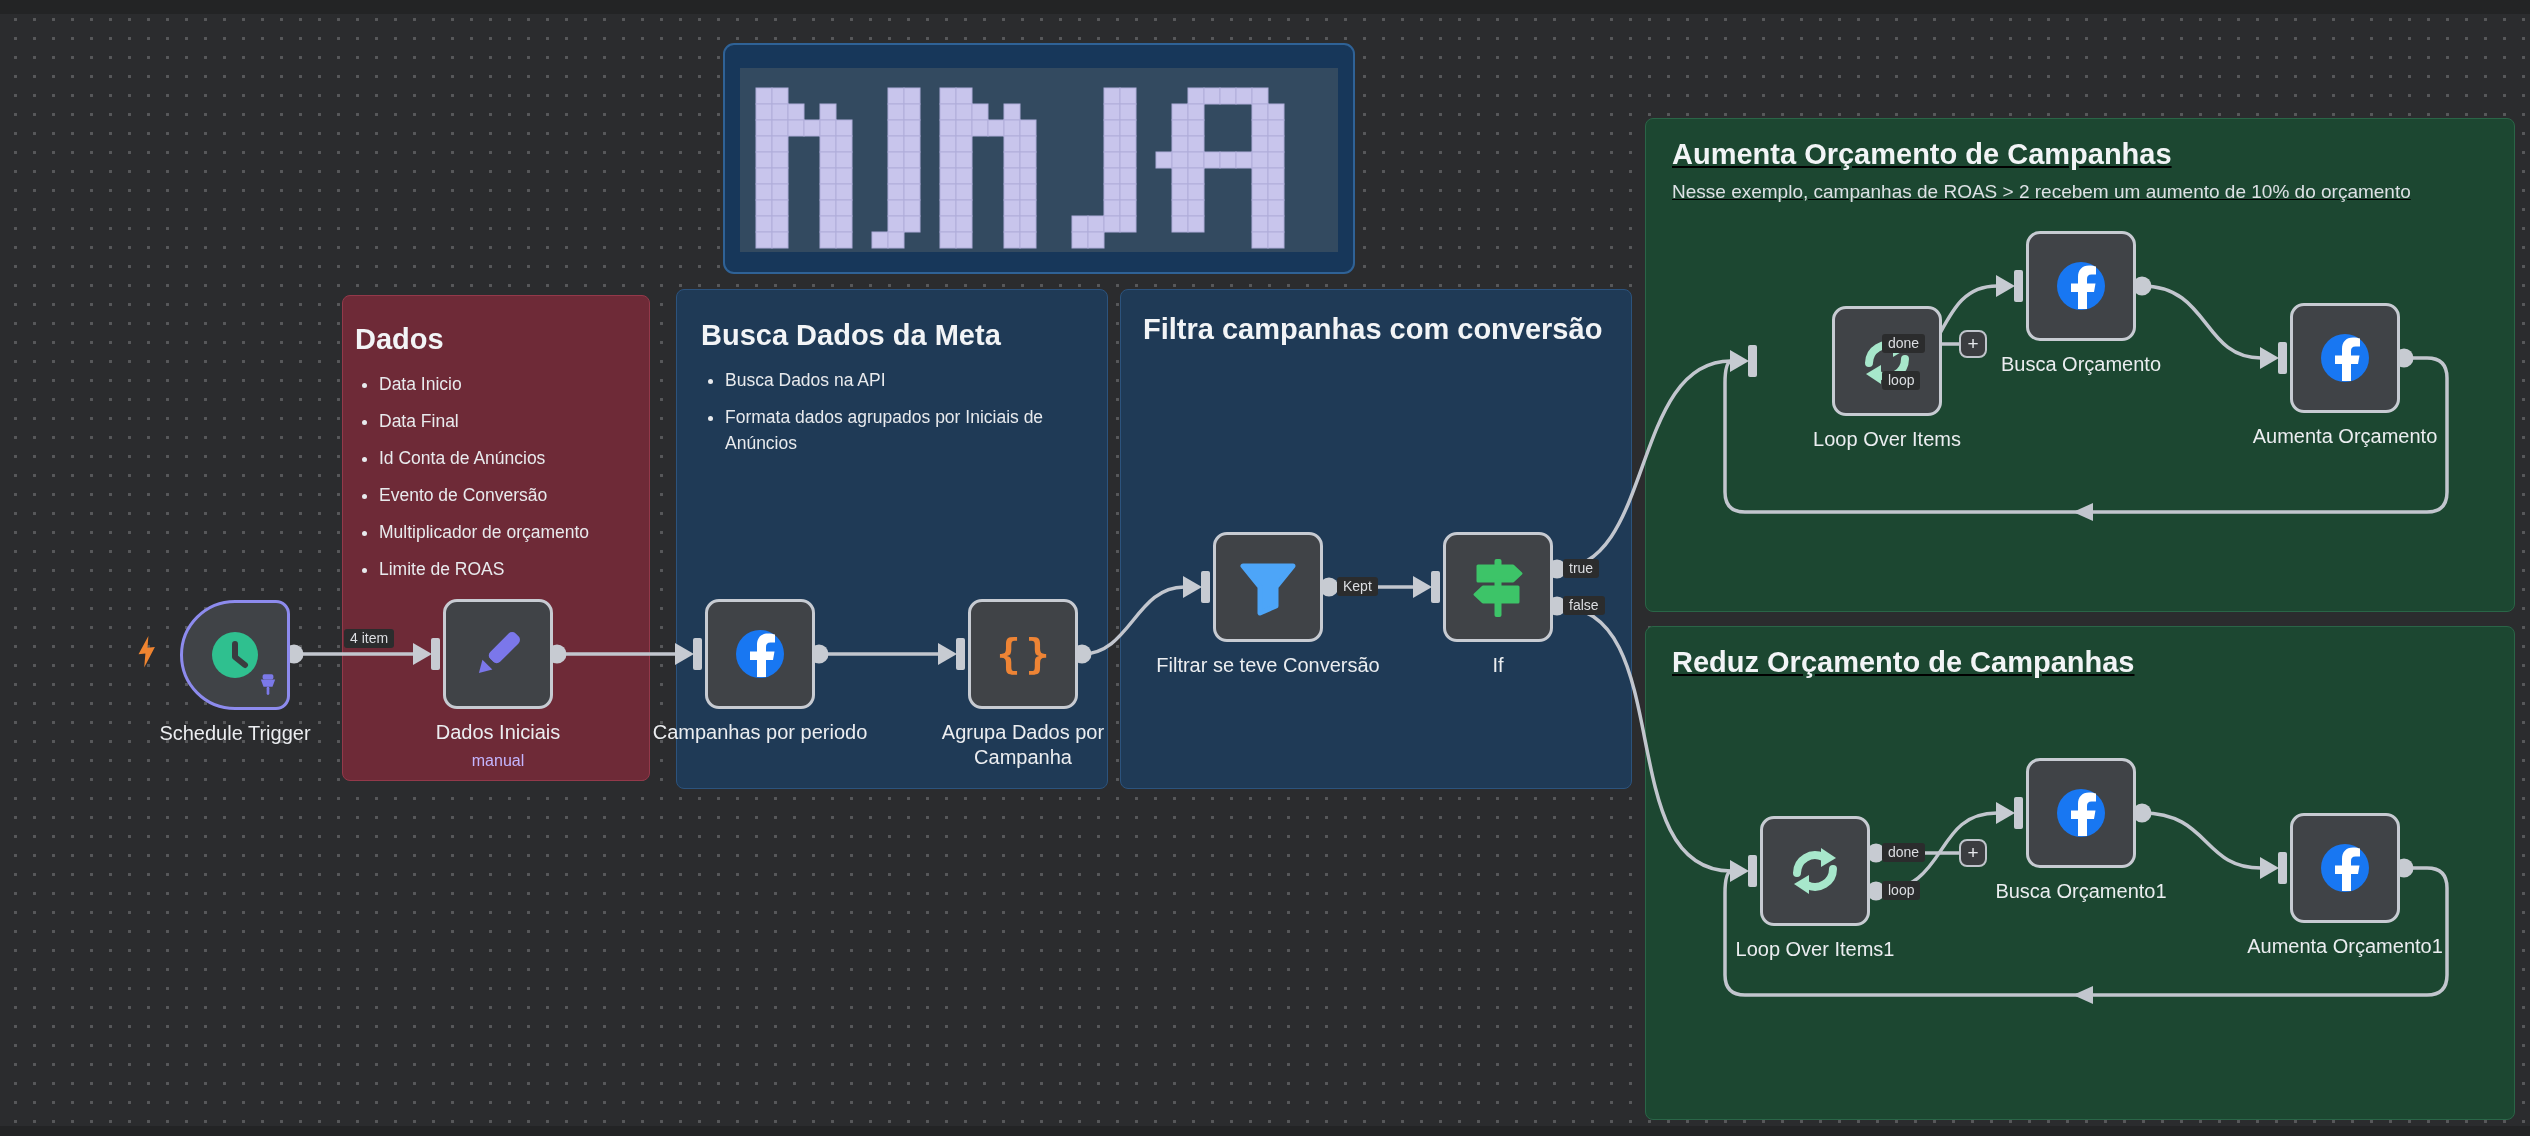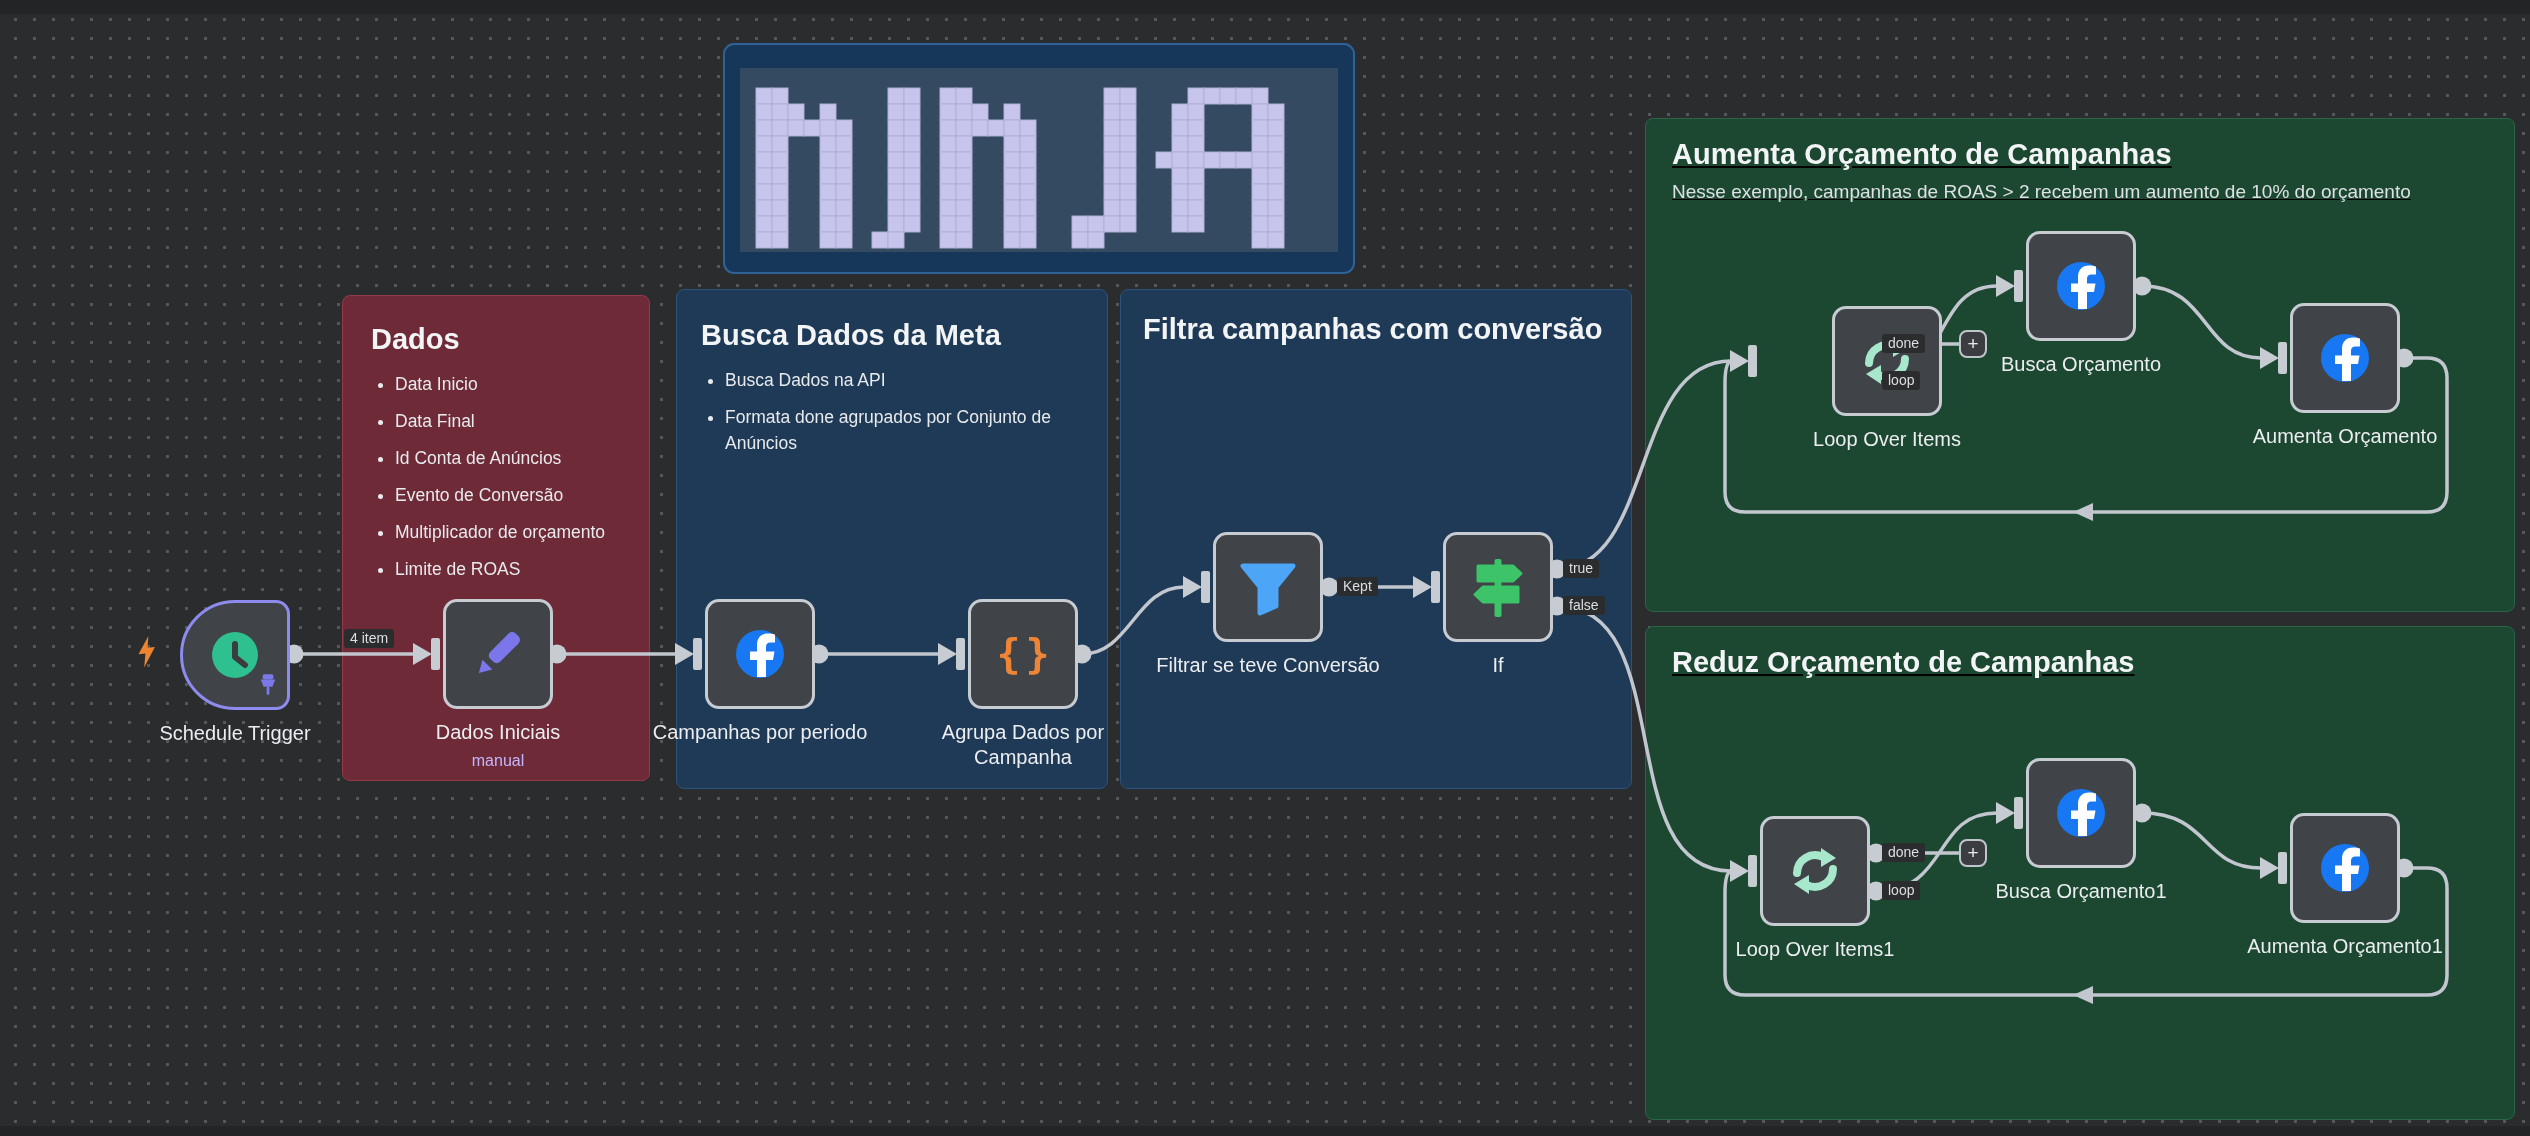--- a/index.html
+++ b/index.html
@@ -32,37 +32,37 @@
   .codeglyph{font-family:"DejaVu Sans Mono",monospace;font-weight:bold;font-size:40px;color:#ee8435;letter-spacing:5px;padding-left:5px;}
   .boltwrap{position:absolute;z-index:3;}
   .pinwrap{position:absolute;right:10px;bottom:6px;z-index:3;}
   #ninja{position:absolute;left:723px;top:43px;z-index:1;}
 </style>
 </head>
 <body>
 
 <div id="canvas">
 
-  <div class="sticky red" style="left:342px;top:295px;width:308px;height:486px;padding:26px 28px;">
+  <div class="sticky red" style="left:342px;top:295px;width:308px;height:486px;padding:26px 12px;">
     <div class="s-title">Dados</div>
     <ul>
       <li>Data Inicio</li>
       <li>Data Final</li>
       <li>Id Conta de Anúncios</li>
       <li>Evento de Conversão</li>
       <li>Multiplicador de orçamento</li>
       <li>Limite de ROAS</li>
     </ul>
   </div>
 
   <div class="sticky blue" style="left:676px;top:289px;width:432px;height:500px;padding:28px 24px;">
     <div class="s-title">Busca Dados da Meta</div>
     <ul style="width:380px;">
       <li>Busca Dados na API</li>
-      <li>Formata done agrupados por Conjunto de Anúncios</li>
+      <li>Formata dados agrupados por Iniciais de Anúncios</li>
     </ul>
   </div>
 
   <div class="sticky blue" style="left:1120px;top:289px;width:512px;height:500px;padding:22px 22px;">
     <div class="s-title">Filtra campanhas com conversão</div>
   </div>
 
   <div class="sticky green" style="left:1645px;top:118px;width:870px;height:494px;padding:18px 26px;">
     <div class="s-title">Aumenta Orçamento de Campanhas</div>
     <div class="s-sub">Nesse exemplo, campanhas de ROAS &gt; 2 recebem um aumento de 10% do orçamento</div>

